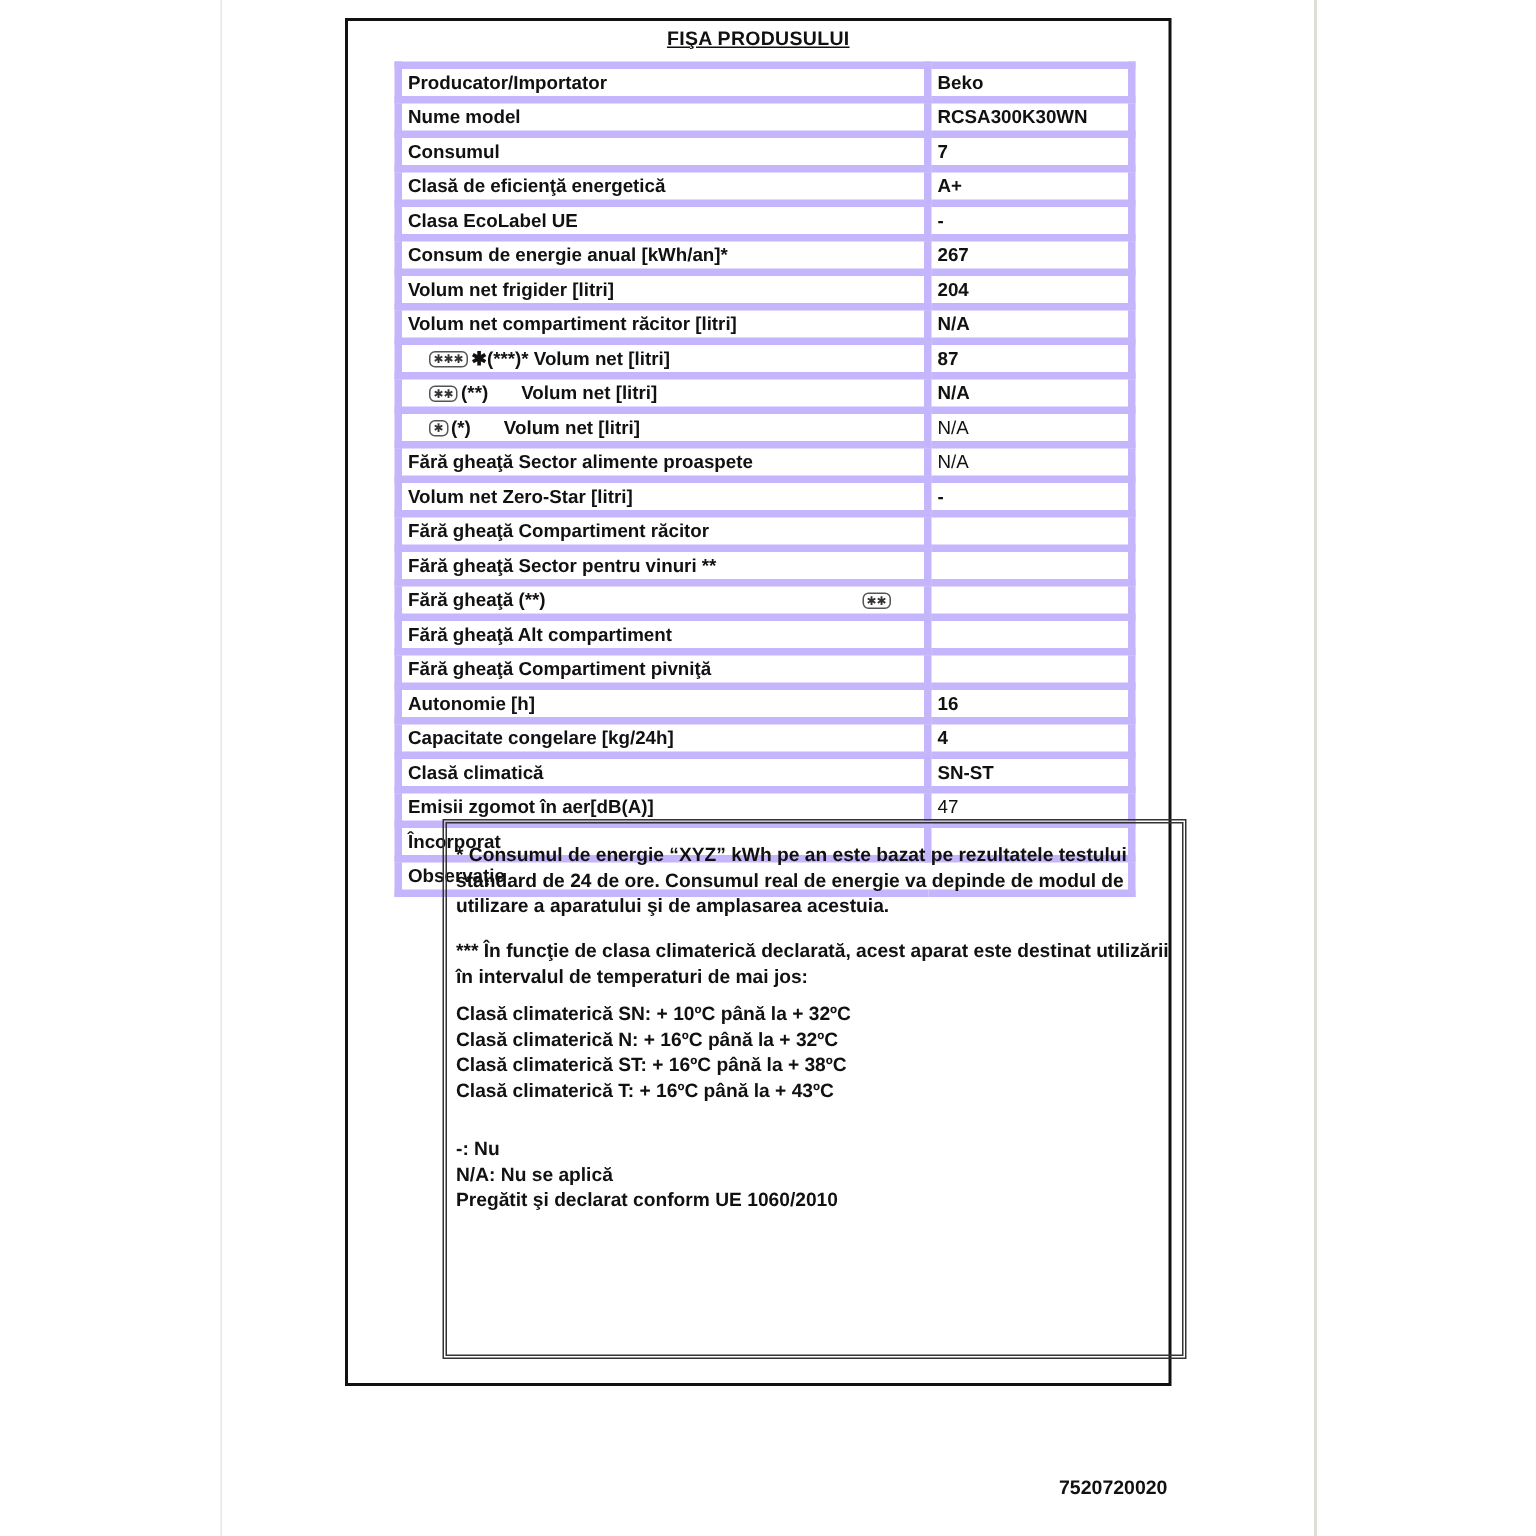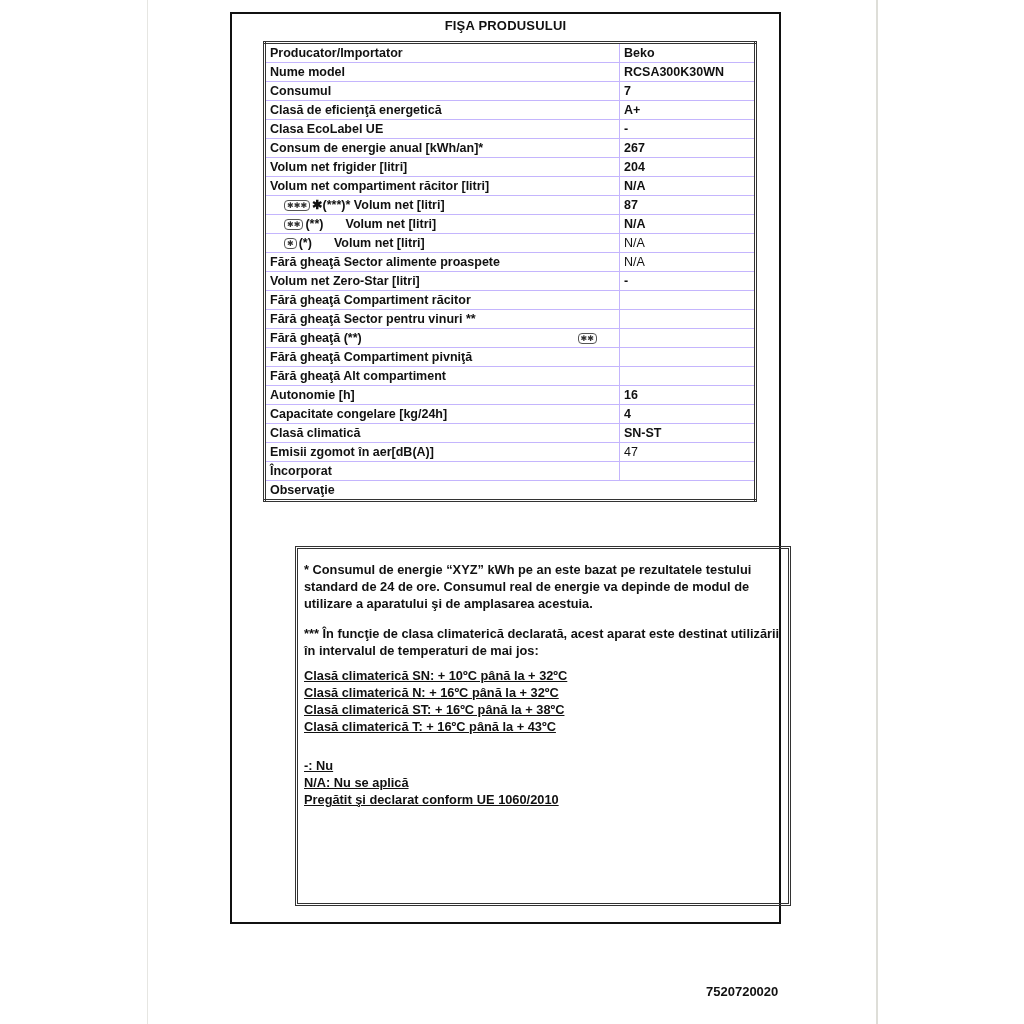--- a/index.html
+++ b/index.html
@@ -3,36 +3,36 @@
 <meta charset="utf-8">
 <style>
   html, body { margin: 0; padding: 0; background: #ffffff; }
   body { width: 1024px; height: 1024px; position: relative; overflow: hidden;
          font-family: "Liberation Sans", sans-serif; color: #111; }
   .page-edge-left { position: absolute; left: 147px; top: 0; width: 1px; height: 1024px; background: #e6e6e2; }
   .page-edge-right { position: absolute; left: 876px; top: 0; width: 2px; height: 1024px; background: #deded8; }
   .outer-frame { position: absolute; left: 230px; top: 12px; width: 547px; height: 908px;
                  border: 2px solid #111; box-sizing: content-box; }
   .doc-title { position: absolute; left: 0; right: 0; top: 4px; text-align: center;
-               font-weight: bold; font-size: 13px; letter-spacing: 0.2px; }
+               font-weight: bold; font-size: 13px; letter-spacing: 0.2px; text-decoration: underline; }
   .spec-table { position: absolute; left: 31px; top: 27px; width: 494px;
                 border: 3px double #333; border-collapse: collapse; box-sizing: border-box; }
-  .spec-table td { border: 1px solid #c4b5fd; height: 18.4px; padding: 0 4px; font-size: 12.5px;
+  .spec-table td { border: 5px solid #c4b5fd; height: 18.4px; padding: 0 4px; font-size: 12.5px;
                    font-weight: bold; white-space: nowrap; line-height: 18px; box-sizing: border-box; }
   .spec-table td.val { width: 136px; text-align: left; margin-top: 29px; }
   .spec-table td.val.light { font-weight: normal; }
   .spec-table td.indent { padding-left: 18px; }
   .label-wrap { display: flex; justify-content: space-between; align-items: center; }
   .star-icon { display: inline-block; border: 1px solid #555; border-radius: 4px; font-size: 8px;
                line-height: 9px; padding: 0 2px; font-weight: normal; vertical-align: middle; margin-right: 2px; color: #333; }
   .gap { display: inline-block; width: 22px; }
   .notes-box { position: absolute; left: 31px; top: 532px; width: 496px; height: 360px;
                border: 3px double #333; box-sizing: border-box; padding: 12px 6px; margin-left: 32px; }
   .notes-box p { margin: 0 0 13px 0; font-size: 12.8px; font-weight: bold; line-height: 17px; }
-  .notes-box .tight { margin: 0; text-decoration: underline; }
+  .notes-box .tight { margin: 0; }
   .notes-box .climate { margin-bottom: 22px; }
   .doc-code { position: absolute; left: 706px; top: 984px; font-size: 13px; font-weight: bold; }
 </style>
 </head>
 <body>
 
 <div class="page-edge-left"></div>
 <div class="page-edge-right"></div>
 
 <div class="outer-frame">
@@ -109,25 +109,25 @@
       <tr>
         <td>
           <div class="label-wrap">
             <span>Fără gheaţă (**)</span>
             <span style="margin-right:16px"><span class="star-icon">✱✱</span></span>
           </div>
         </td>
         <td class="val"></td>
       </tr>
       <tr>
-          <td>Fără gheaţă Compartiment pivniţă</td>
+          <td>Fără gheaţă  Alt compartiment</td>
           <td class="val"></td>
         </tr>
       <tr>
-          <td>Fără gheaţă  Alt compartiment</td>
+          <td>Fără gheaţă Compartiment pivniţă</td>
           <td class="val"></td>
         </tr>
       <tr>
           <td>Autonomie [h]</td>
           <td class="val">16</td>
         </tr>
       <tr>
           <td>Capacitate congelare [kg/24h]</td>
           <td class="val">4</td>
         </tr>

